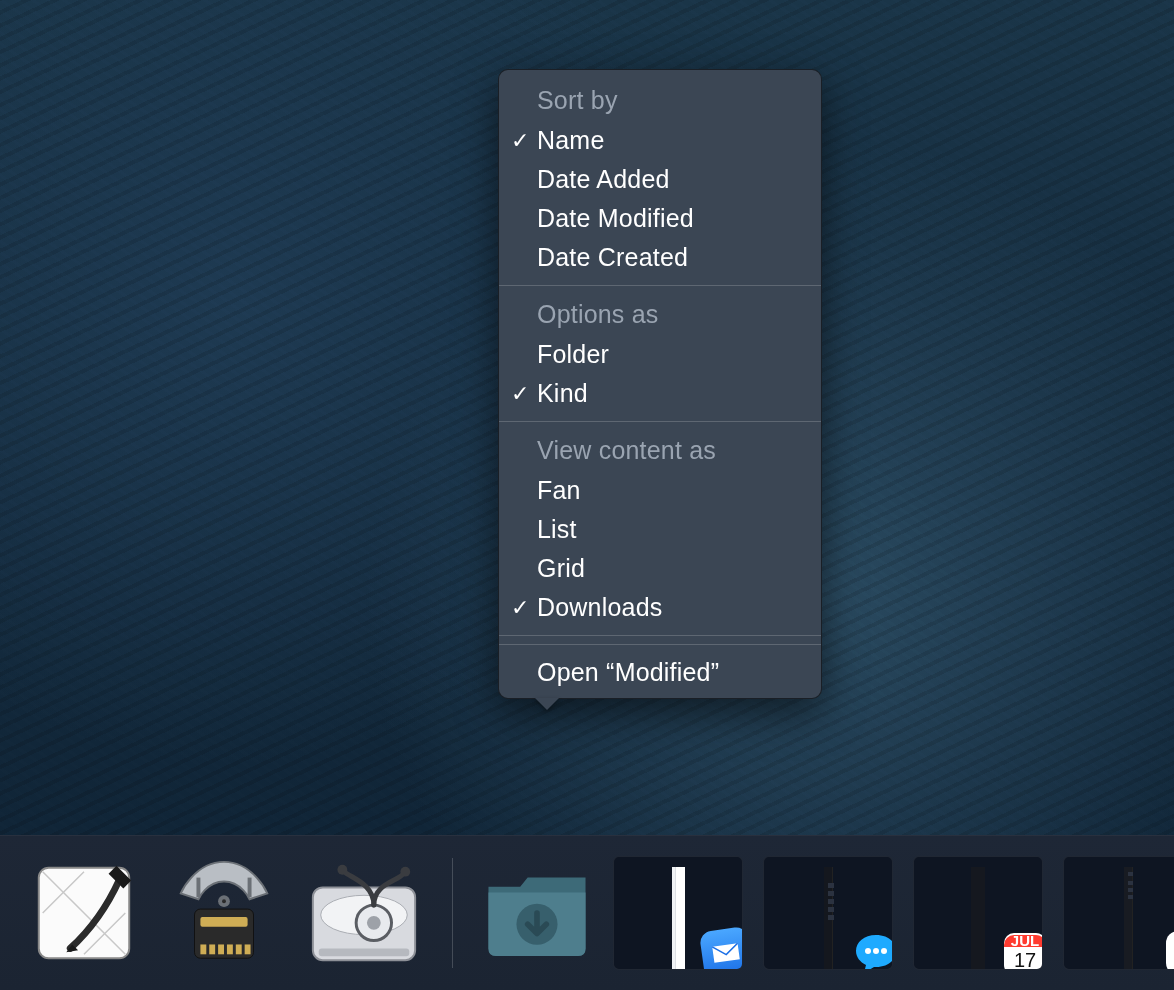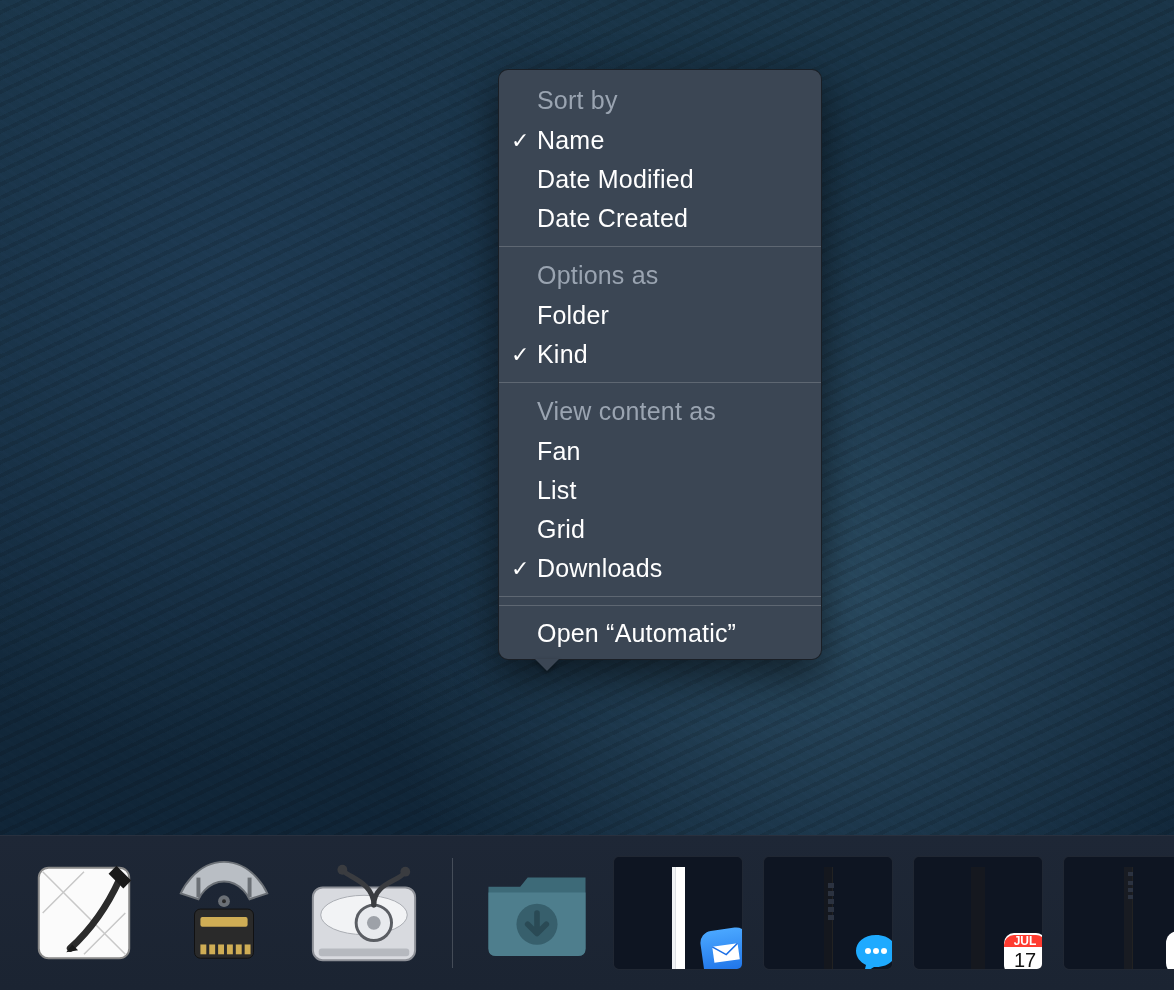--- a/index.html
+++ b/index.html
@@ -63,20 +63,23 @@
 <div id="desktop"></div>
 
 <div id="menu">
 
   <div class="menu-header">Sort by</div>
   <div class="menu-item">
     <span class="check">✓</span>
     <span>Name</span>
   </div>
   <div class="menu-item">
+    <span>Date Added</span>
+  </div>
+  <div class="menu-item">
     <span>Date Modified</span>
   </div>
   <div class="menu-item">
     <span>Date Created</span>
   </div>
 
   <div class="menu-sep"></div>
 
   <div class="menu-header">Options as</div>
   <div class="menu-item">
@@ -103,21 +106,21 @@
     <span class="check">✓</span>
     <span>Downloads</span>
   </div>
 
   <div class="menu-sep"></div>
 
 
   <div class="menu-sep"></div>
 
   <div class="menu-item">
-    <span>Open “Automatic”</span>
+    <span>Open “Modified”</span>
   </div>
 </div>
 
 <div id="dock">
 
   <div class="dock-icon">
     <svg viewBox="0 0 120 120" width="118" height="118">
       <rect x="14" y="14" width="92" height="92" rx="10" fill="#fbfbfb" stroke="#888" stroke-width="2"></rect>
       <path d="M18 18 L102 102 M18 60 L60 18 M60 102 L102 60" stroke="#c8c8c8" stroke-width="1.5"></path>
       <path d="M46 96 C70 74 86 48 96 26" stroke="#2b2b2b" stroke-width="7" stroke-linecap="round" fill="none"></path>
@@ -252,21 +255,21 @@
         <div style="background:#1d2129;"></div>
           <div style="background:#1d2129;"></div>
           <div style="background:#1d2129;"></div>
           <div style="background:#1d2129;"></div>
           <div style="background:#1d2129;"></div>
           <div style="background:#1d2129;"></div>
           <div style="background:#1d2129;"></div>
       </div>
     </div>
     <div class="badge" style="background:#fff;border-radius:10px;flex-direction:column;width:42px;height:42px;right:-4px;bottom:-6px;">
-      <div style="background:#ff3b30;color:#fff;font-size:12px;font-weight:600;width:100%;text-align:center;border-radius:10px 10px 0 0;line-height:12px;">JUL</div>
+      <div style="background:#ff3b30;color:#fff;font-size:15px;font-weight:600;width:100%;text-align:center;border-radius:10px 10px 0 0;line-height:12px;">JUL</div>
       <div style="color:#111;font-size:20px;font-weight:400;line-height:26px;">17</div>
     </div>
   </div>
 
   <div class="dock-icon thumb" style="width:128px;height:112px;">
     <div class="bar" style="background:#2a2f3a;"></div>
     <div class="body">
       <div style="flex:0 0 30%;background:#181b22;border-right:1px solid #222;">
         <div style="height:4px;width:70%;background:#2b3240;margin:5px 4px;"></div>
         <div style="height:4px;width:70%;background:#2b3240;margin:3px 4px;"></div>

